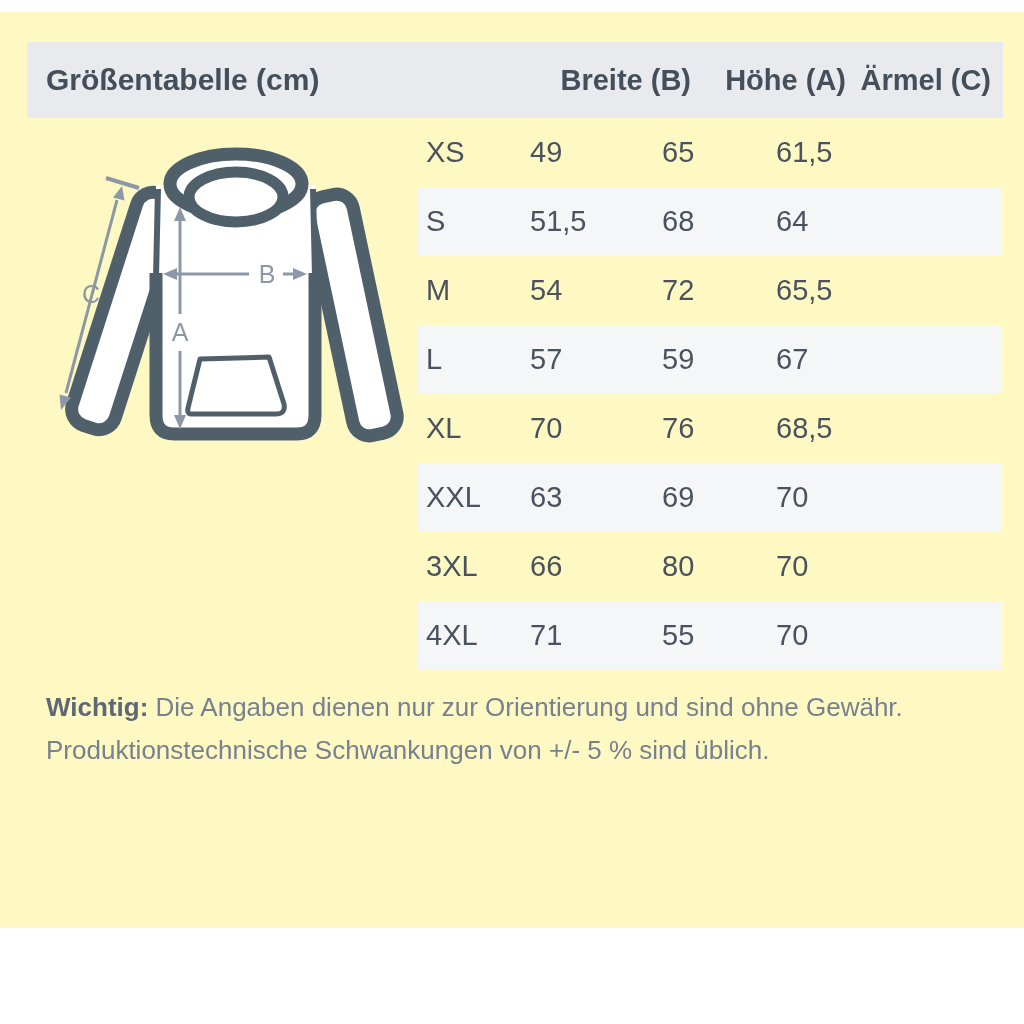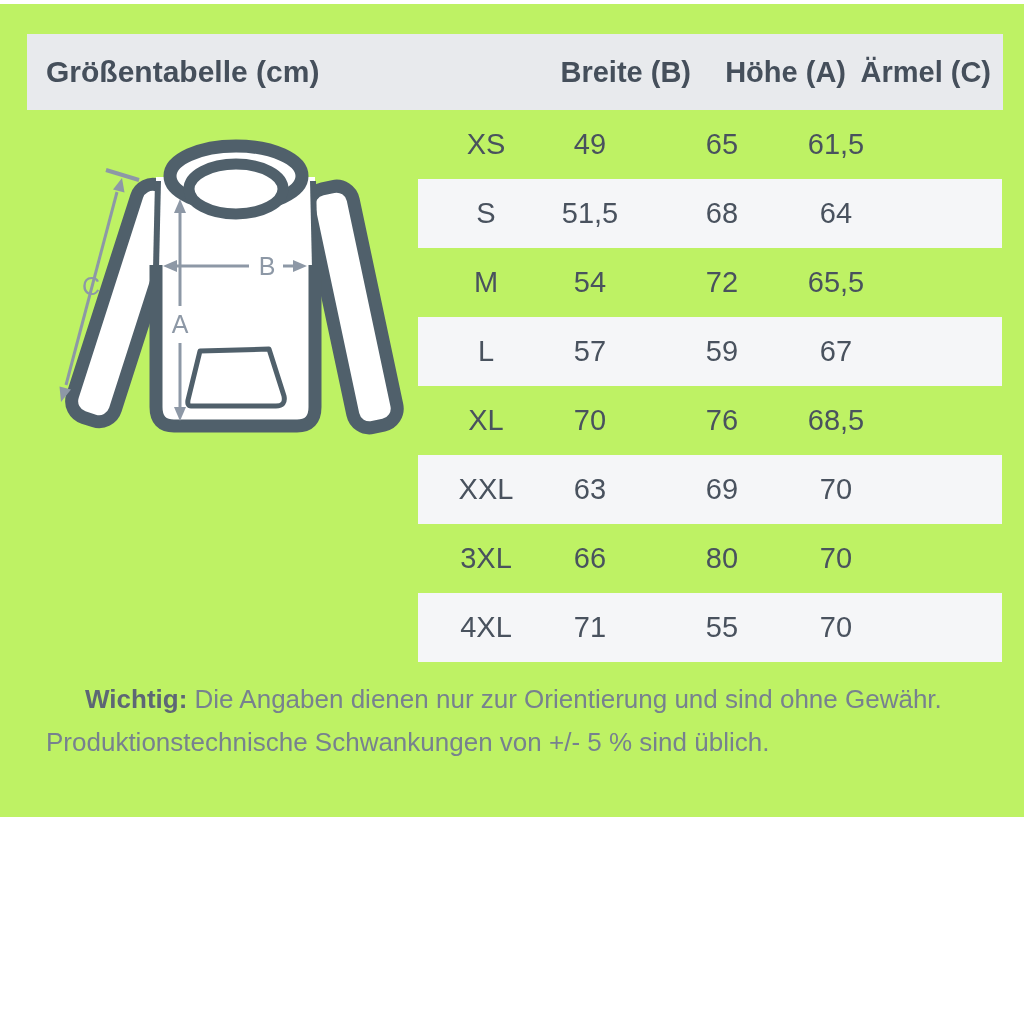--- a/index.html
+++ b/index.html
@@ -1,41 +1,41 @@
 <!DOCTYPE html>
 <html><head>
 <meta charset="utf-8">
 <style>
   html,body{margin:0;padding:0;}
   body{width:1024px;height:1024px;background:#ffffff;font-family:"Liberation Sans",sans-serif;}
-  .page{position:absolute;left:0;top:4px;width:1024px;height:813px;background:#bef264;overflow:hidden;}
+  .page{position:absolute;left:0;top:12px;width:1024px;height:916px;background:#fef9c3;overflow:hidden;}
 
   .header-band{position:absolute;left:27px;top:30px;width:976px;height:76px;background:#e8eaed;}
   .title{position:absolute;left:19px;top:50%;transform:translateY(-50%);
          font-size:30px;font-weight:bold;color:#454f5b;white-space:nowrap;}
   .col-h{position:absolute;top:50%;transform:translateY(-50%);width:160px;text-align:right;
          font-size:29px;font-weight:bold;color:#454f5b;white-space:nowrap;}
   .col-h1{left:504px;}
   .col-h2{left:659px;}
   .col-h3{left:804px;}
 
   .rows{position:absolute;left:418px;top:106px;width:584px;}
   .row{position:relative;height:69px;}
   .row.shade{background:#f5f6f8;}
-  .cell{position:absolute;top:0;height:69px;line-height:69px;width:120px;text-align:center;
+  .cell{position:absolute;top:0;height:69px;line-height:69px;width:120px;text-align:left;
         font-size:29px;color:#49525e;}
   .c0{left:8px;}
   .c1{left:112px;}
   .c2{left:244px;}
   .c3{left:358px;}
 
   .hoodie{position:absolute;left:30px;top:115px;width:390px;height:350px;}
 
   .note{position:absolute;left:46px;top:674px;width:930px;font-size:26px;line-height:43px;color:#77818f;}
-  .note-bold{font-weight:bold;color:#5d6775;margin-left:39px;}
+  .note-bold{font-weight:bold;color:#5d6775;}
 </style>
 </head>
 <body>
 
 <div class="page">
 
   <div class="header-band">
     <div class="title">Größentabelle (cm)</div>
     <div class="col-h col-h1">Breite (B)</div>
     <div class="col-h col-h3">Ärmel (C)</div>

